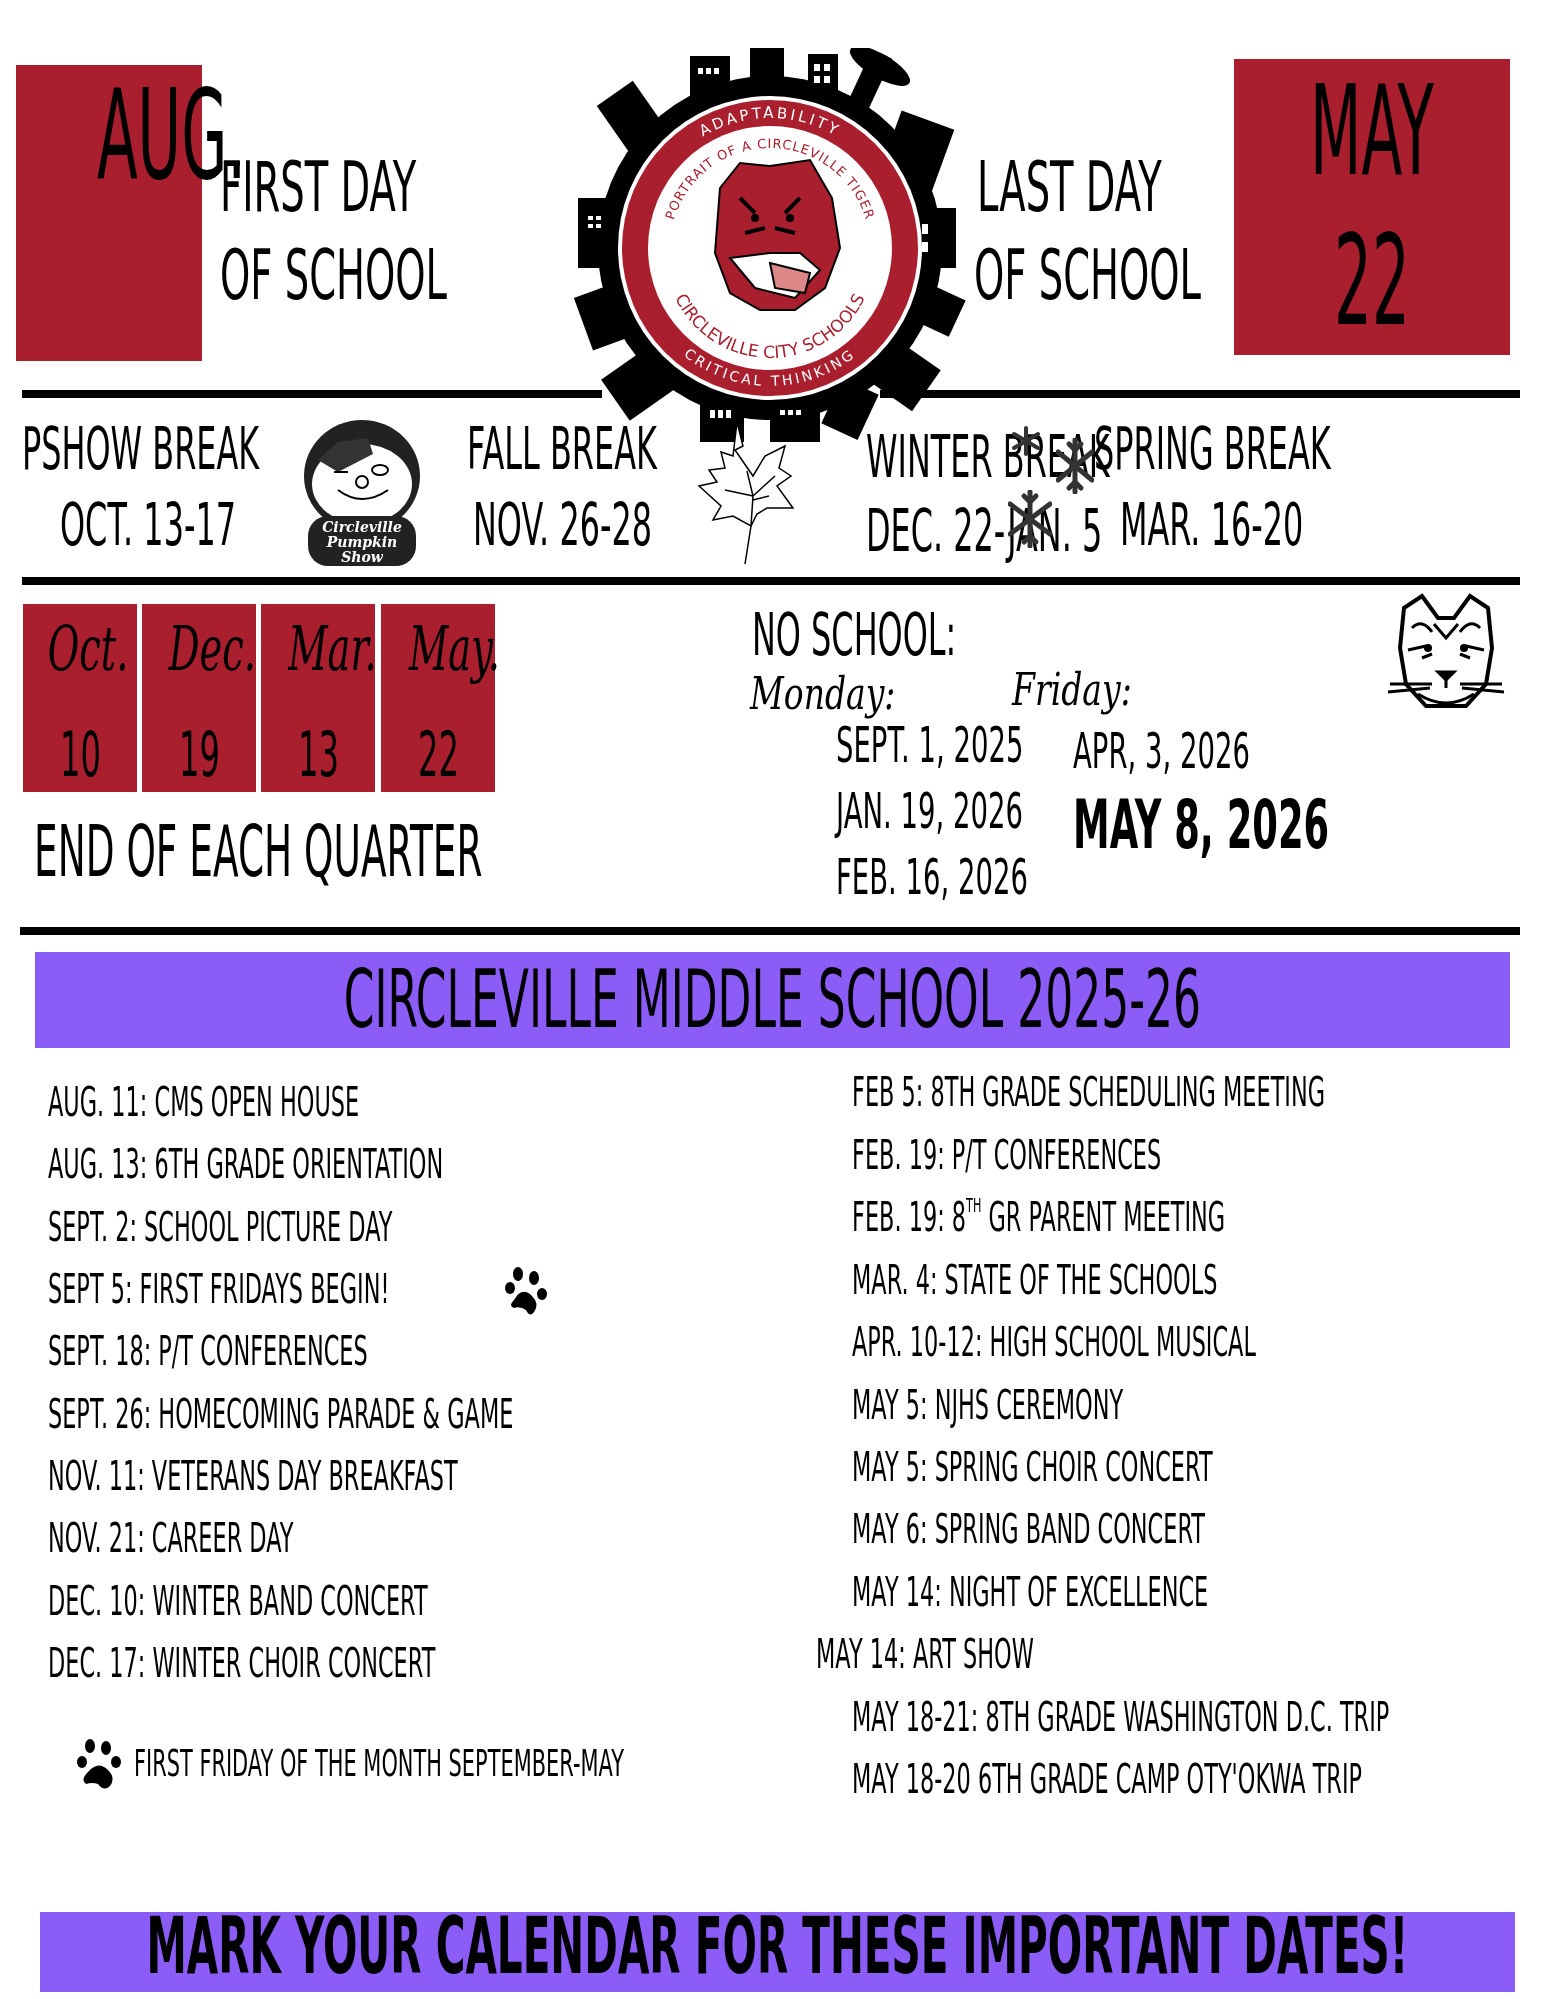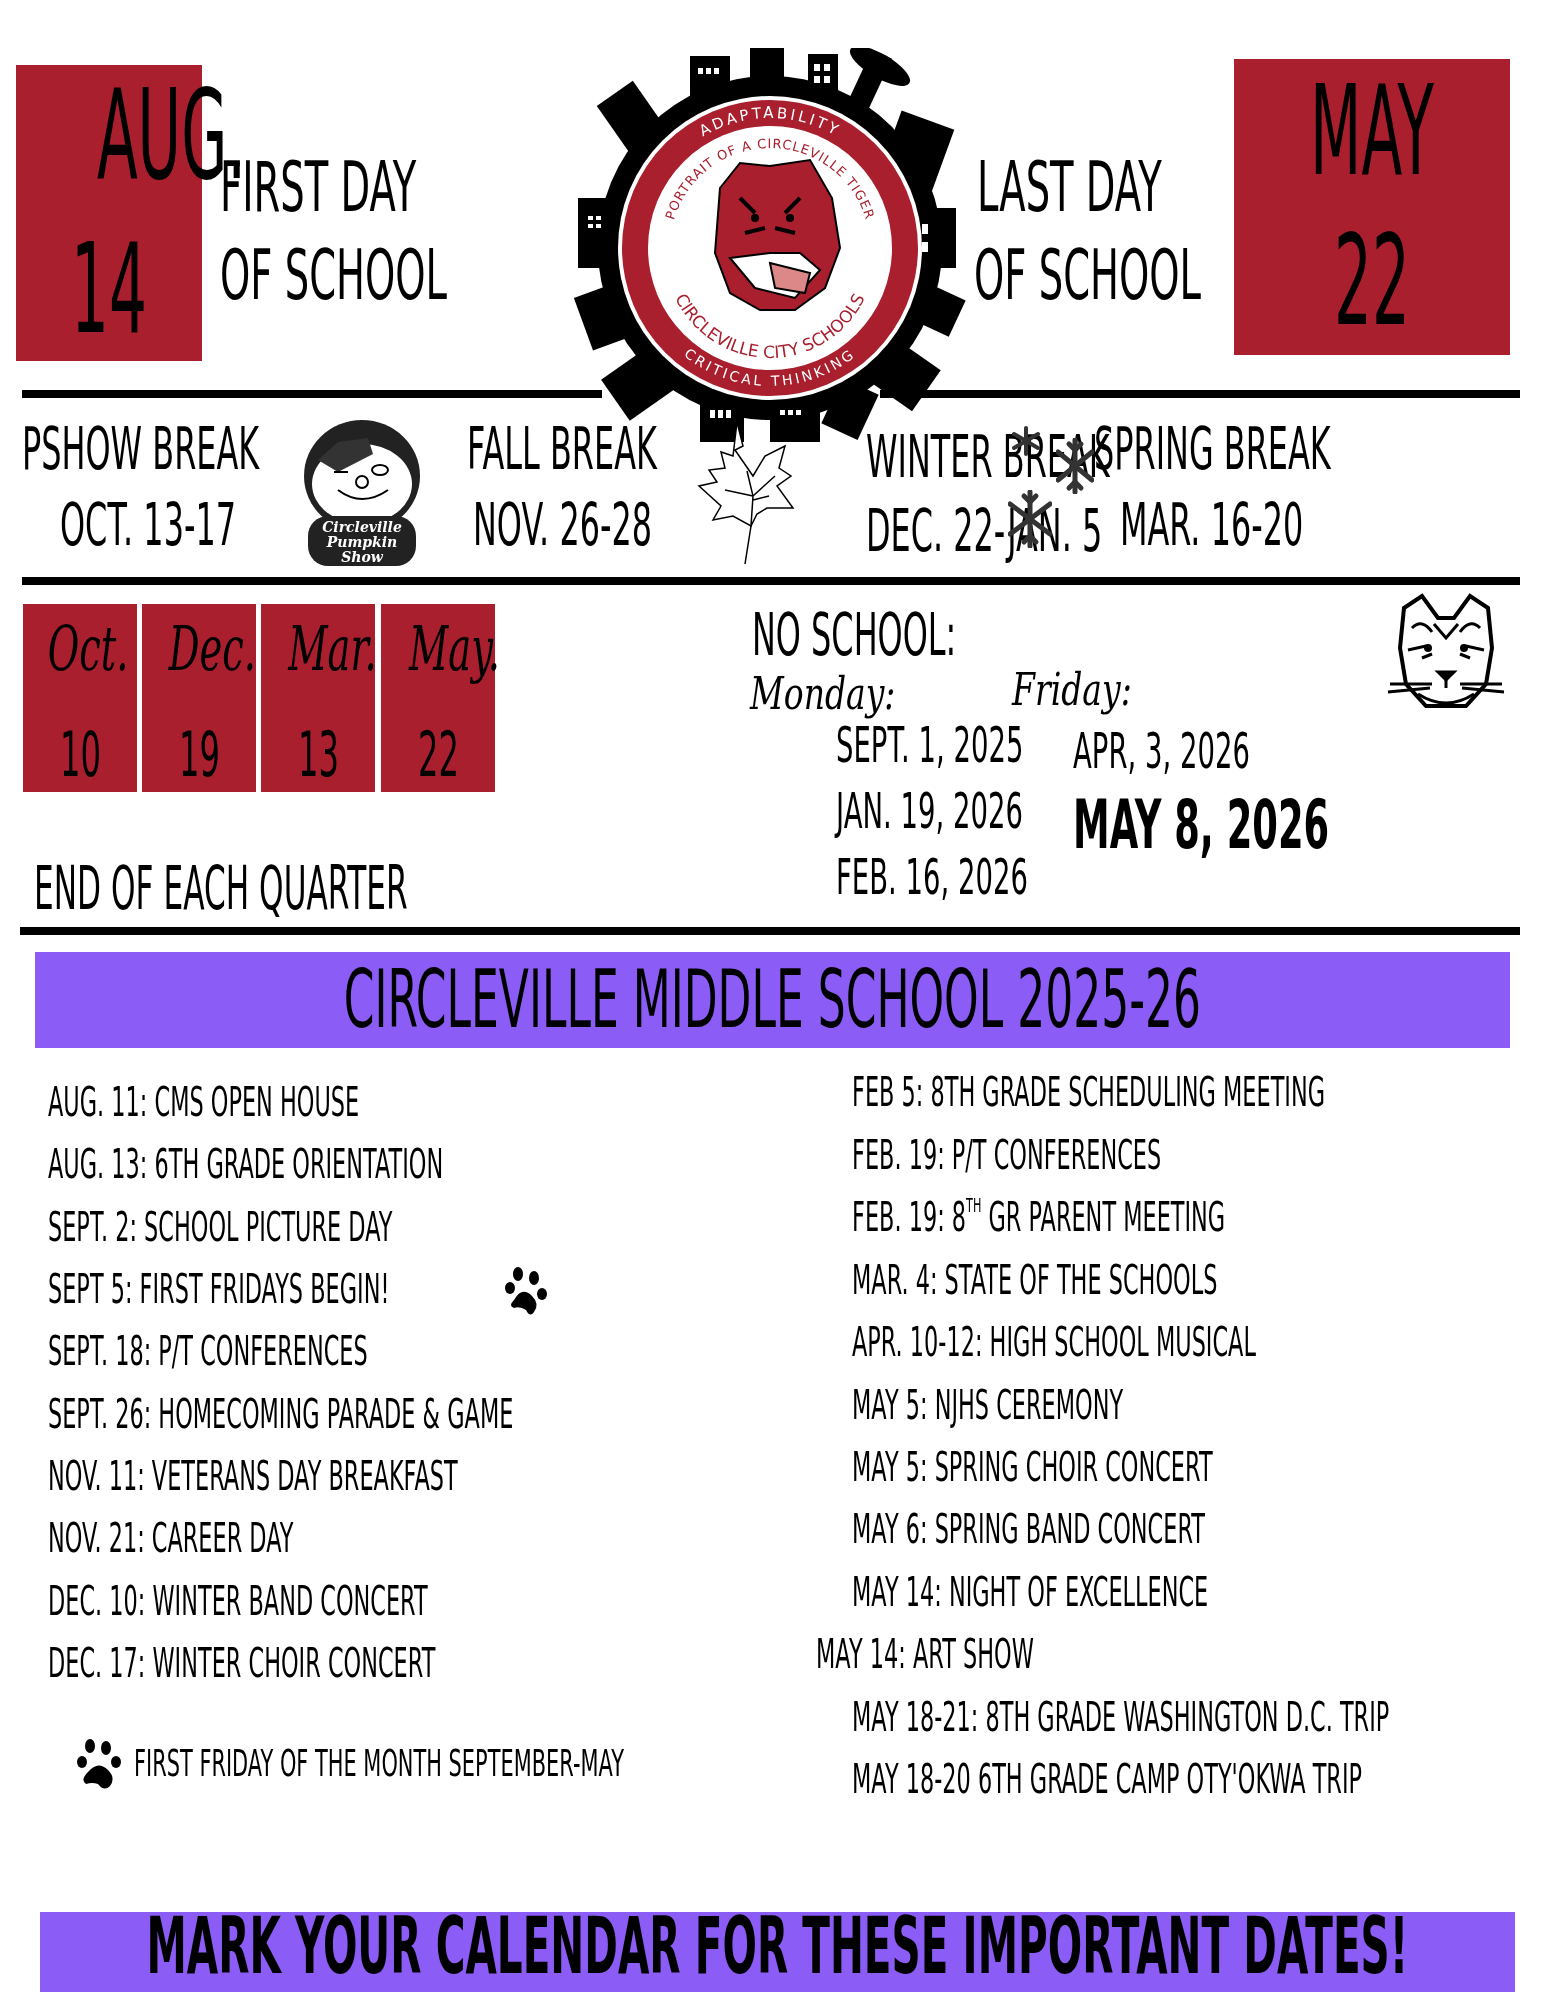--- a/index.html
+++ b/index.html
@@ -21,21 +21,20 @@
   .evt span.t{display:inline-block;transform:scaleX(0.56);transform-origin:left center;}
   .banner{position:absolute;background:#8b5cf6;display:flex;align-items:center;justify-content:center;}
   .banner span{font-family:"DejaVu Sans",sans-serif;white-space:nowrap;display:inline-block;}
   svg{display:block;}
 </style>
 </head>
 <body>
 
 <div class="redbox" style="left:16px;top:65px;width:186px;height:296px;">
   <div class="bigdate" style="top:8px;font-size:124px;line-height:1;"><span>AUG.</span></div>
-  <div class="bigdate" style="top:162px;font-size:124px;line-height:1;"><span>14</span></div>
 </div>
 
 <div class="hd" style="left:220px;top:152px;font-size:70px;line-height:1;"><span style="transform:scaleX(0.55);">FIRST DAY</span></div>
 <div class="hd" style="left:220px;top:240px;font-size:70px;line-height:1;"><span style="transform:scaleX(0.55);">OF SCHOOL</span></div>
 
 <div class="hd" style="left:977px;top:152px;font-size:70px;line-height:1;"><span style="transform:scaleX(0.55);">LAST DAY</span></div>
 <div class="hd" style="left:974px;top:240px;font-size:70px;line-height:1;"><span style="transform:scaleX(0.55);">OF SCHOOL</span></div>
 
 <div class="redbox" style="left:1234px;top:59px;width:276px;height:296px;">
   <div class="bigdate" style="top:10px;font-size:124px;line-height:1;"><span>MAY</span></div>
@@ -205,21 +204,21 @@
 </div>
 <div class="redbox qbox" style="left:261px;top:604px;width:114px;height:188px;padding-left:16px;">
   <div class="month script"><span>Mar.</span></div>
   <div class="day"><span>13</span></div>
 </div>
 <div class="redbox qbox" style="left:381px;top:604px;width:114px;height:188px;">
   <div class="month script"><span>May.</span></div>
   <div class="day"><span>22</span></div>
 </div>
 
-<div class="hd" style="left:34px;top:858px;font-size:60px;line-height:1;"><span style="transform:scaleX(0.52);">END OF EACH QUARTER</span></div>
+<div class="hd" style="left:34px;top:815px;font-size:72px;line-height:1;"><span style="transform:scaleX(0.52);">END OF EACH QUARTER</span></div>
 
 <div class="hd" style="left:752px;top:606px;font-size:58px;line-height:1;"><span style="transform:scaleX(0.55);">NO SCHOOL:</span></div>
 <div class="hd script" style="left:750px;top:672px;font-size:44px;line-height:1;"><span style="transform:scaleX(0.75);">Monday:</span></div>
 <div class="hd" style="left:836px;top:720px;font-size:50px;line-height:1;"><span style="transform:scaleX(0.55);">SEPT. 1, 2025</span></div>
 <div class="hd" style="left:836px;top:786px;font-size:50px;line-height:1;"><span style="transform:scaleX(0.55);">JAN. 19, 2026</span></div>
 <div class="hd" style="left:836px;top:852px;font-size:50px;line-height:1;"><span style="transform:scaleX(0.55);">FEB. 16, 2026</span></div>
 
 <div class="hd script" style="left:1012px;top:668px;font-size:44px;line-height:1;"><span style="transform:scaleX(0.75);">Friday:</span></div>
 <div class="hd" style="left:1073px;top:726px;font-size:50px;line-height:1;"><span style="transform:scaleX(0.55);">APR, 3, 2026</span></div>
 <div class="hd" style="left:1073px;top:792px;font-size:67px;line-height:1;font-weight:bold;"><span style="transform:scaleX(0.55);">MAY 8, 2026</span></div>

